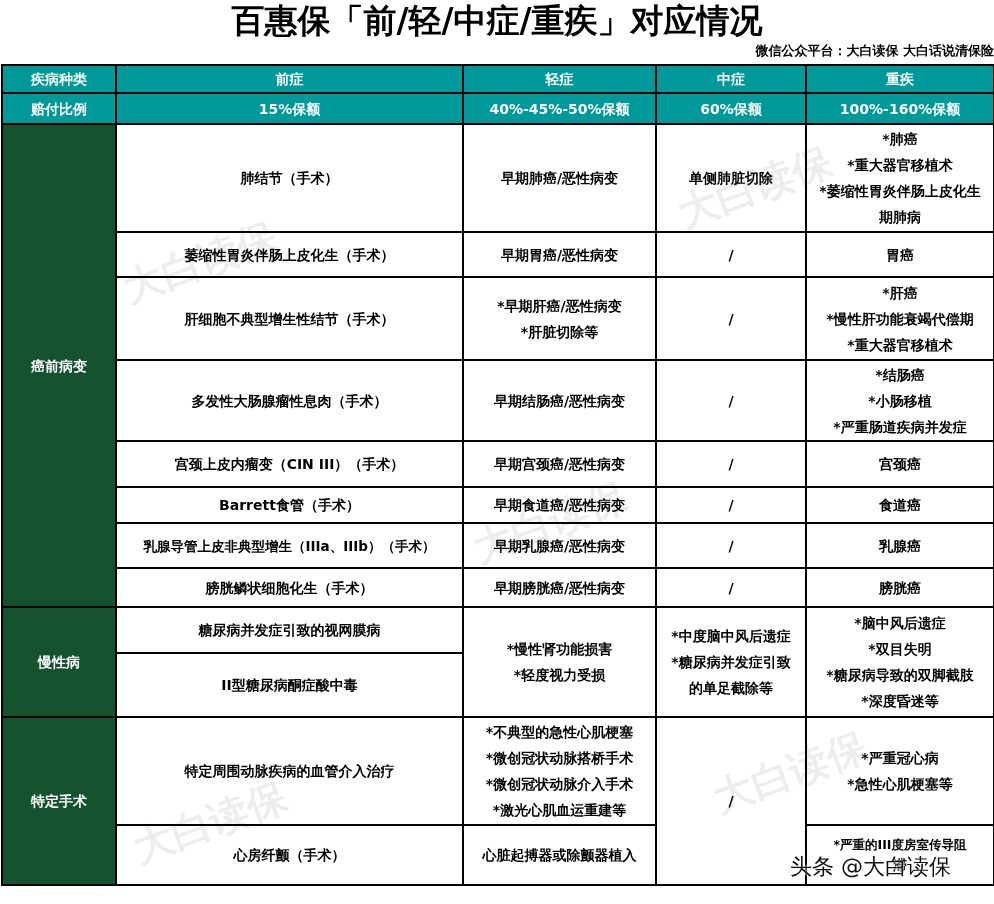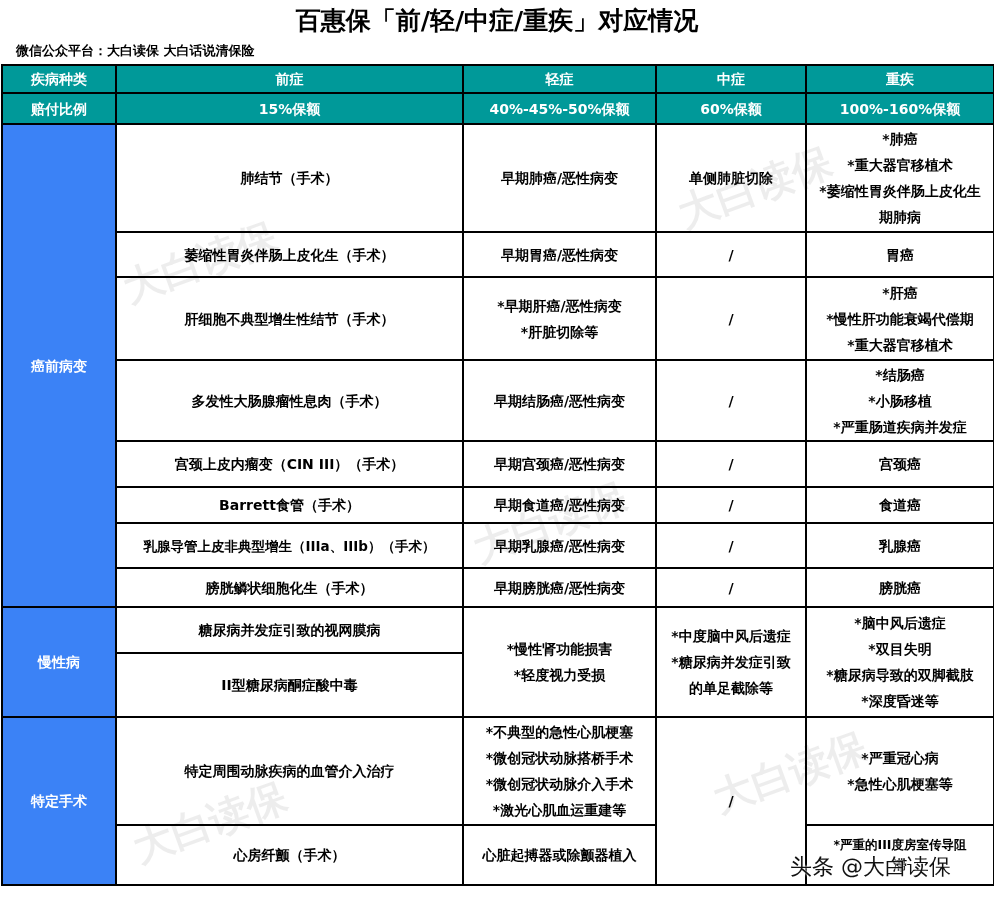--- a/index.html
+++ b/index.html
@@ -1,41 +1,41 @@
 <!DOCTYPE html>
 <html><head>
 <meta charset="utf-8">
 <style>
   * { box-sizing: border-box; margin: 0; padding: 0; }
   html, body { width: 994px; height: 904px; background: #ffffff; overflow: hidden; }
   body { font-family: "DejaVu Sans", "Liberation Sans", sans-serif; color: #000; position: relative; }
 
   .title {
     position: absolute; left: 0; top: 4px; width: 994px; text-align: center;
-    font-size: 25px; font-weight: bold; letter-spacing: 0px; line-height: 34px;
+    font-size: 33px; font-weight: bold; letter-spacing: 0px; line-height: 34px;
   }
   .subtitle {
-    position: absolute; left: 0; top: 42px; width: 994px; text-align: left;
-    font-size: 13px; font-weight: bold; line-height: 18px; padding-left: 16px;
+    position: absolute; left: 0; top: 42px; width: 994px; text-align: right;
+    font-size: 13px; font-weight: bold; line-height: 18px;
   }
 
   table.grid {
     position: absolute; left: 1px; top: 64px; width: 992px;
     border-collapse: collapse; table-layout: fixed;
   }
   table.grid td {
     border: 2px solid #000;
     text-align: center; vertical-align: middle;
     font-size: 14px; font-weight: bold; line-height: 26px;
     padding: 0 2px;
     overflow: hidden;
   }
   td.teal { background: #009999; color: #ffffff; }
   td.head { font-size: 14px; }
-  td.cat { background: #3b82f6; color: #ffffff; font-size: 15px; }
+  td.cat { background: #14532d; color: #ffffff; font-size: 15px; }
   td.cell { background: transparent; }
   .ln { display: block; white-space: nowrap; }
 
   .watermark {
     position: absolute; color: rgba(0,0,0,0.07);
     font-size: 40px; font-weight: bold; transform: rotate(-20deg);
     pointer-events: none; white-space: nowrap;
   }
   .footer-mark {
     position: absolute; left: 790px; top: 852px;

